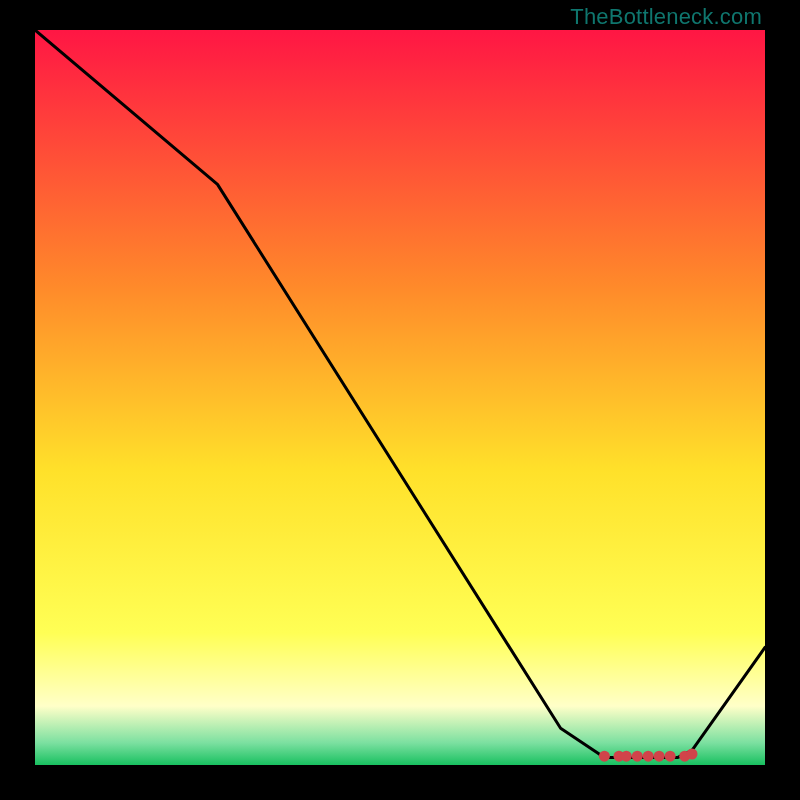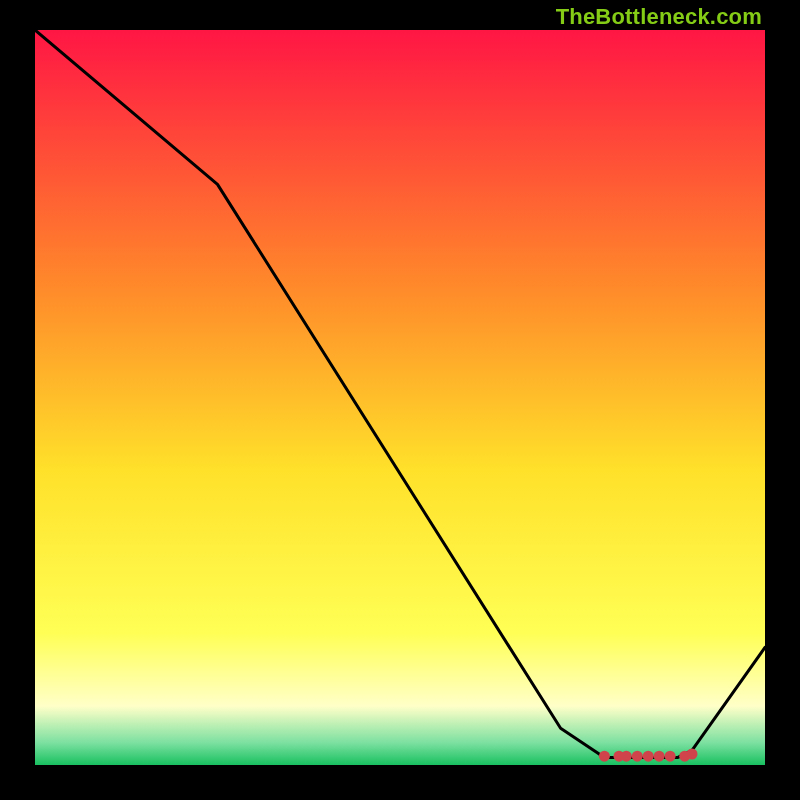--- a/index.html
+++ b/index.html
@@ -21,23 +21,23 @@
     position: absolute;
     left: 35px;
     top: 30px;
     width: 730px;
     height: 735px;
   }
   .watermark {
     position: absolute;
     top: 4px;
     right: 38px;
-    color: #84cc16;
+    color: #0f766e;
     font-size: 22px;
-    font-weight: 700;
+    font-weight: 400;
     letter-spacing: 0.2px;
   }
 </style>
 </head>
 <body>
 
 <div class="frame">
 
   <div class="watermark">TheBottleneck.com</div>
 

